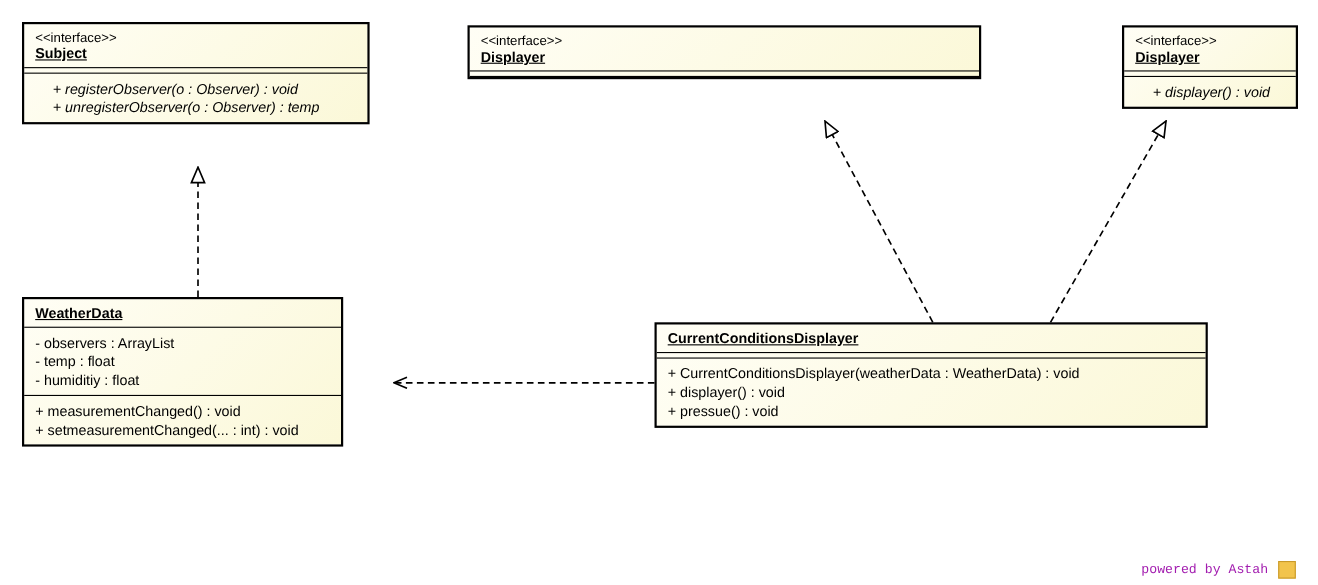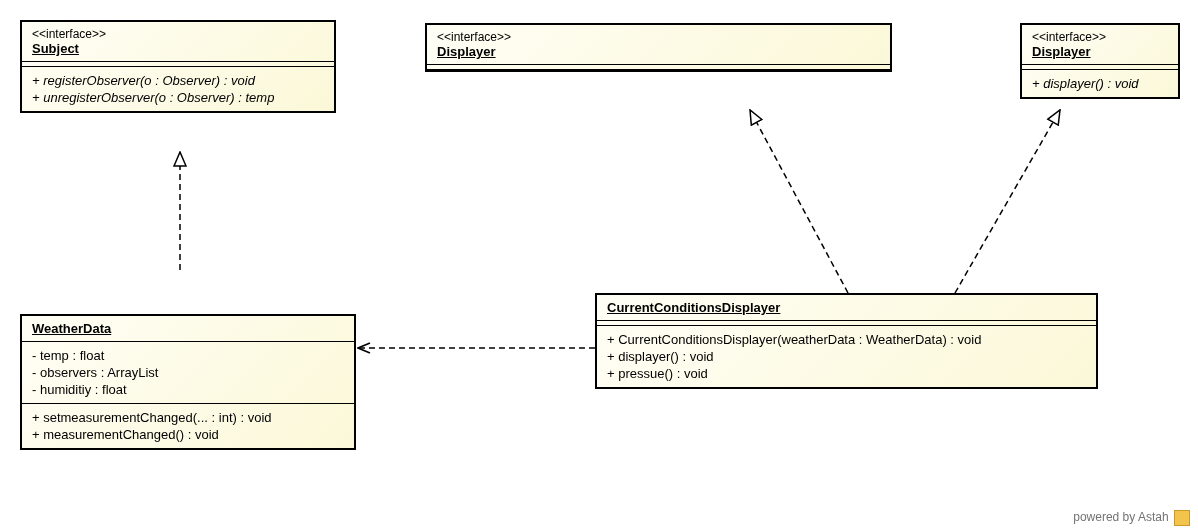--- a/index.html
+++ b/index.html
@@ -24,37 +24,38 @@
     padding: 5px 10px;
   }
   .stereotype { font-size: 12px; }
   .class-name { font-weight: bold; text-decoration: underline; }
   .class-section {
     border-bottom: 1px solid #000;
     padding: 5px 10px;
   }
   .class-section:last-child { border-bottom: none; }
   .op, .attr { padding: 1px 0; white-space: nowrap; }
-  .italic { font-style: italic; }
+  .italic { font-style: italic; margin-left: 16px; }
   .thin-divider {
     border-bottom: 1px solid #000;
     height: 4px;
   }
   svg.connectors {
     position: absolute;
     left: 0; top: 0;
     width: 1198px; height: 532px;
     pointer-events: none;
   }
   .footer {
     position: absolute;
-    right: 8px;
+    right: 20px;
     bottom: 6px;
     font-size: 12px;
-    color: #737373;
+    color: #a21caf;
+    font-family: Liberation Mono, monospace;
   }
   .footer .logo {
     display: inline-block;
     width: 14px; height: 14px;
     background: #f2c44c;
     border: 1px solid #c99a2a;
     vertical-align: middle;
     margin-left: 2px;
   }
 </style>
@@ -85,32 +86,32 @@
   <div class="class-header">
     <div class="stereotype">&lt;&lt;interface&gt;&gt;</div>
     <div class="class-name">Displayer</div>
   </div>
   <div class="thin-divider"></div>
   <div class="class-section">
     <div class="op italic">+ displayer() : void</div>
   </div>
 </div>
 
-<div class="class-box" style="left:20px; top:270px; width:336px;margin-top:44px;">
+<div class="class-box" style="left:20px; top:270px; width:292px;">
   <div class="class-header">
     <div class="class-name">WeatherData</div>
   </div>
   <div class="class-section">
+    <div class="attr">- observers : ArrayList</div>
     <div class="attr">- temp : float</div>
-    <div class="attr">- observers : ArrayList</div>
     <div class="attr">- humiditiy : float</div>
   </div>
   <div class="class-section">
+    <div class="op">+ measurementChanged() : void</div>
     <div class="op">+ setmeasurementChanged(... : int) : void</div>
-    <div class="op">+ measurementChanged() : void</div>
   </div>
 </div>
 
 <div class="class-box" style="left:595px; top:293px; width:503px;">
   <div class="class-header">
     <div class="class-name">CurrentConditionsDisplayer</div>
   </div>
   <div class="thin-divider"></div>
   <div class="class-section">
     <div class="op">+ CurrentConditionsDisplayer(weatherData : WeatherData) : void</div>

